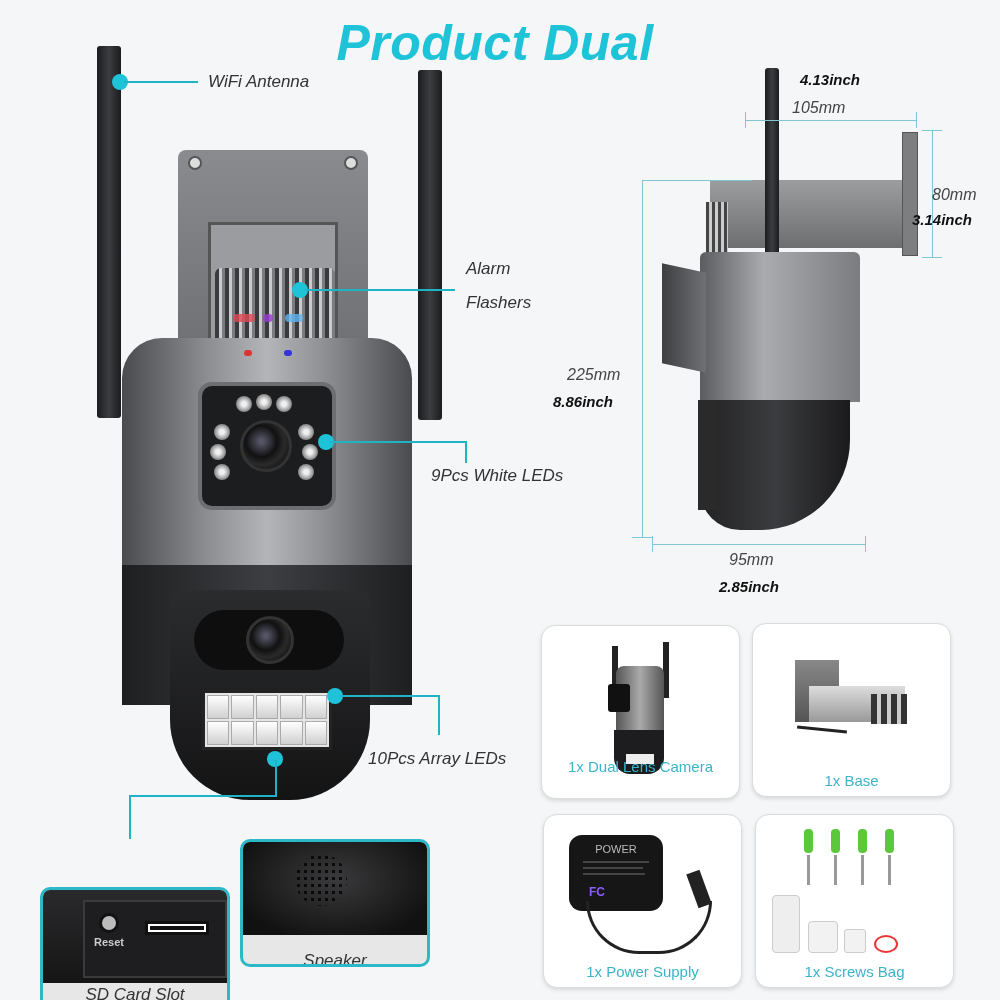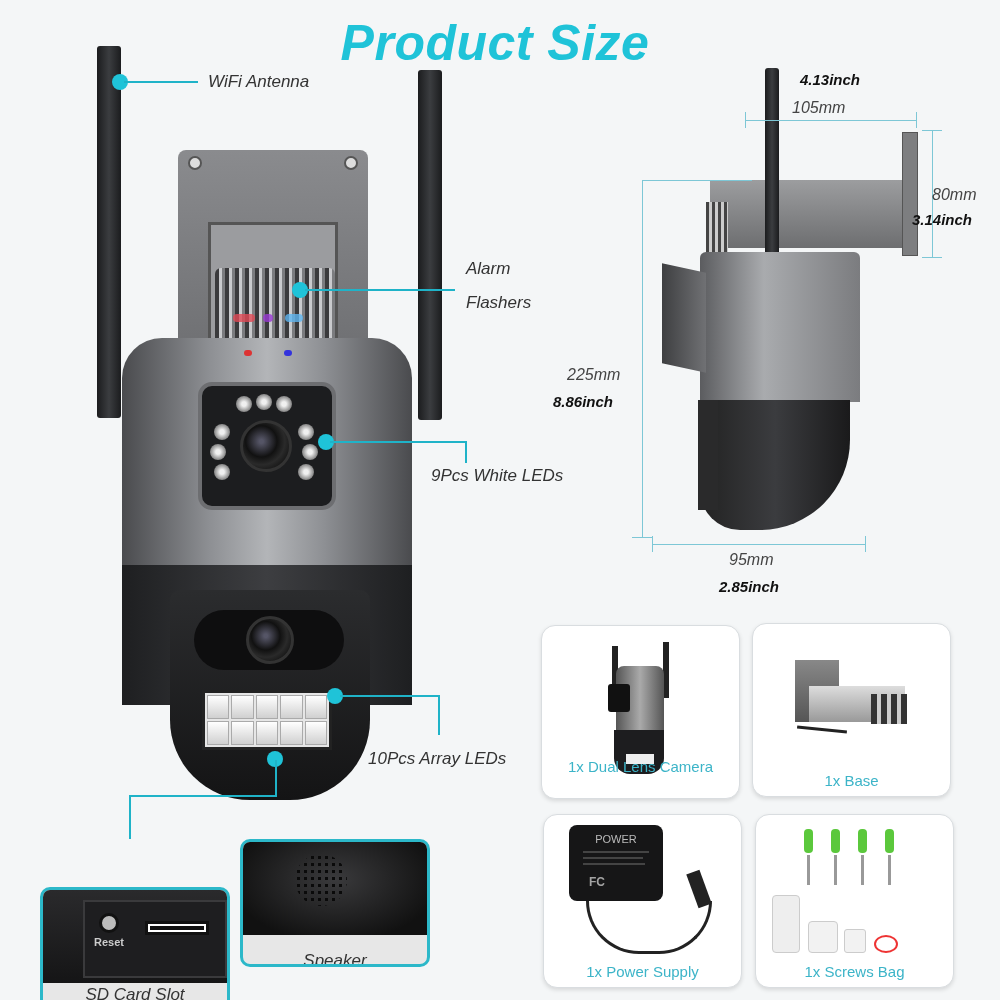--- a/index.html
+++ b/index.html
@@ -28,21 +28,21 @@
   .dbox{border:3px solid #2cb8c9;border-radius:10px;overflow:hidden;background:#e7e7e7;}
   .dbox .img{height:93px;background:linear-gradient(180deg,#2a2a2c,#151516);position:relative;}
   .dbox .cap{text-align:center;font-style:italic;font-size:17px;color:#333;line-height:20px;padding-top:2px;}
   
   .pbox{background:#fff;border:1px solid #d9dde0;border-radius:14px;box-shadow:0 2px 4px rgba(0,0,0,0.12);}
   .pbox .cap{position:absolute;left:0;right:0;text-align:center;font-size:15px;color:#3cb4c8;}
 </style>
 </head>
 <body>
 
-<div class="abs title"><span>Product Size</span></div>
+<div class="abs title"><span>Product Dual</span></div>
 
 <div class="abs" style="left:0;top:0;width:540px;height:820px;">
 
   <div class="abs antenna" style="left:97px;top:46px;height:372px;"></div>
   <div class="abs antenna" style="left:418px;top:70px;height:350px;"></div>
 
   <div class="abs plate" style="left:178px;top:150px;width:190px;height:200px;">
     <div class="abs hole" style="left:10px;top:6px;"></div>
     <div class="abs hole" style="left:166px;top:6px;"></div>
     <div class="abs" style="left:30px;top:72px;width:124px;height:128px;background:#9b9c9f;border:3px solid #555;border-bottom:none;"></div>
@@ -187,26 +187,26 @@
 
 <div class="abs pbox" style="left:752px;top:623px;width:197px;height:172px;">
   <div class="abs" style="left:42px;top:36px;width:44px;height:62px;background:linear-gradient(180deg,#888,#555);"></div>
   <div class="abs" style="left:56px;top:62px;width:96px;height:36px;background:linear-gradient(180deg,#ddd,#999);"></div>
   <div class="abs" style="left:118px;top:70px;width:36px;height:30px;background:repeating-linear-gradient(90deg,#333 0 6px,#ccc 6px 10px);"></div>
   <div class="abs" style="left:44px;top:104px;width:50px;height:3px;background:#222;transform:rotate(6deg);"></div>
   <div class="abs cap" style="top:148px;">1x Base</div>
 </div>
 
 <div class="abs pbox" style="left:543px;top:814px;width:197px;height:172px;">
-  <div class="abs" style="left:25px;top:10px;width:94px;height:76px;background:#161617;border-radius:8px;">
+  <div class="abs" style="left:25px;top:20px;width:94px;height:76px;background:#161617;border-radius:13px;">
     <div class="abs" style="left:0;right:0;top:8px;text-align:center;font-size:11px;color:#bbb;">POWER</div>
     <div class="abs" style="left:14px;top:26px;width:66px;height:2px;background:#444;"></div>
     <div class="abs" style="left:14px;top:32px;width:60px;height:2px;background:#444;"></div>
     <div class="abs" style="left:14px;top:38px;width:62px;height:2px;background:#444;"></div>
-    <div class="abs" style="left:20px;top:50px;font-size:12px;font-weight:bold;color:#a3a3a3;">FC</div>
+    <div class="abs" style="left:20px;top:50px;font-size:12px;font-weight:bold;color:#8b5cf6;">FC</div>
   </div>
   <div class="abs" style="left:42px;top:86px;width:120px;height:50px;border:3px solid #222;border-top:none;border-radius:0 0 60px 60px;"></div>
   <div class="abs" style="left:148px;top:56px;width:14px;height:36px;background:#222;transform:rotate(-20deg);"></div>
   <div class="abs cap" style="top:148px;">1x Power Supply</div>
 </div>
 
 <div class="abs pbox" style="left:755px;top:814px;width:197px;height:172px;">
   <div class="abs" style="left:48px;top:14px;width:9px;height:24px;background:#5bc83c;border-radius:4px;"></div>
   <div class="abs" style="left:75px;top:14px;width:9px;height:24px;background:#5bc83c;border-radius:4px;"></div>
   <div class="abs" style="left:102px;top:14px;width:9px;height:24px;background:#5bc83c;border-radius:4px;"></div>

